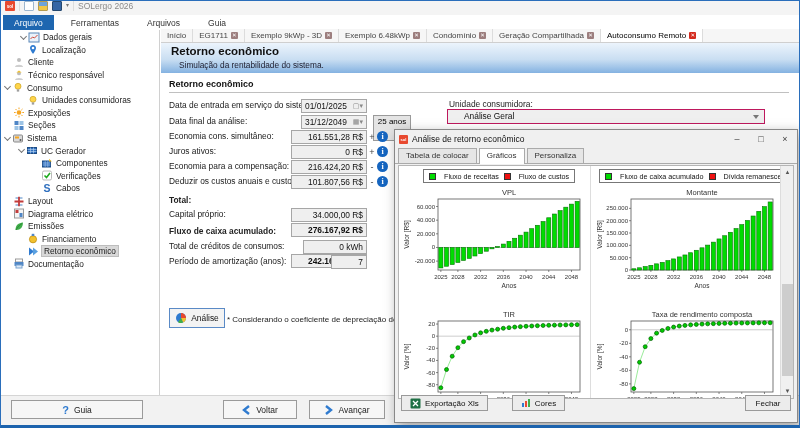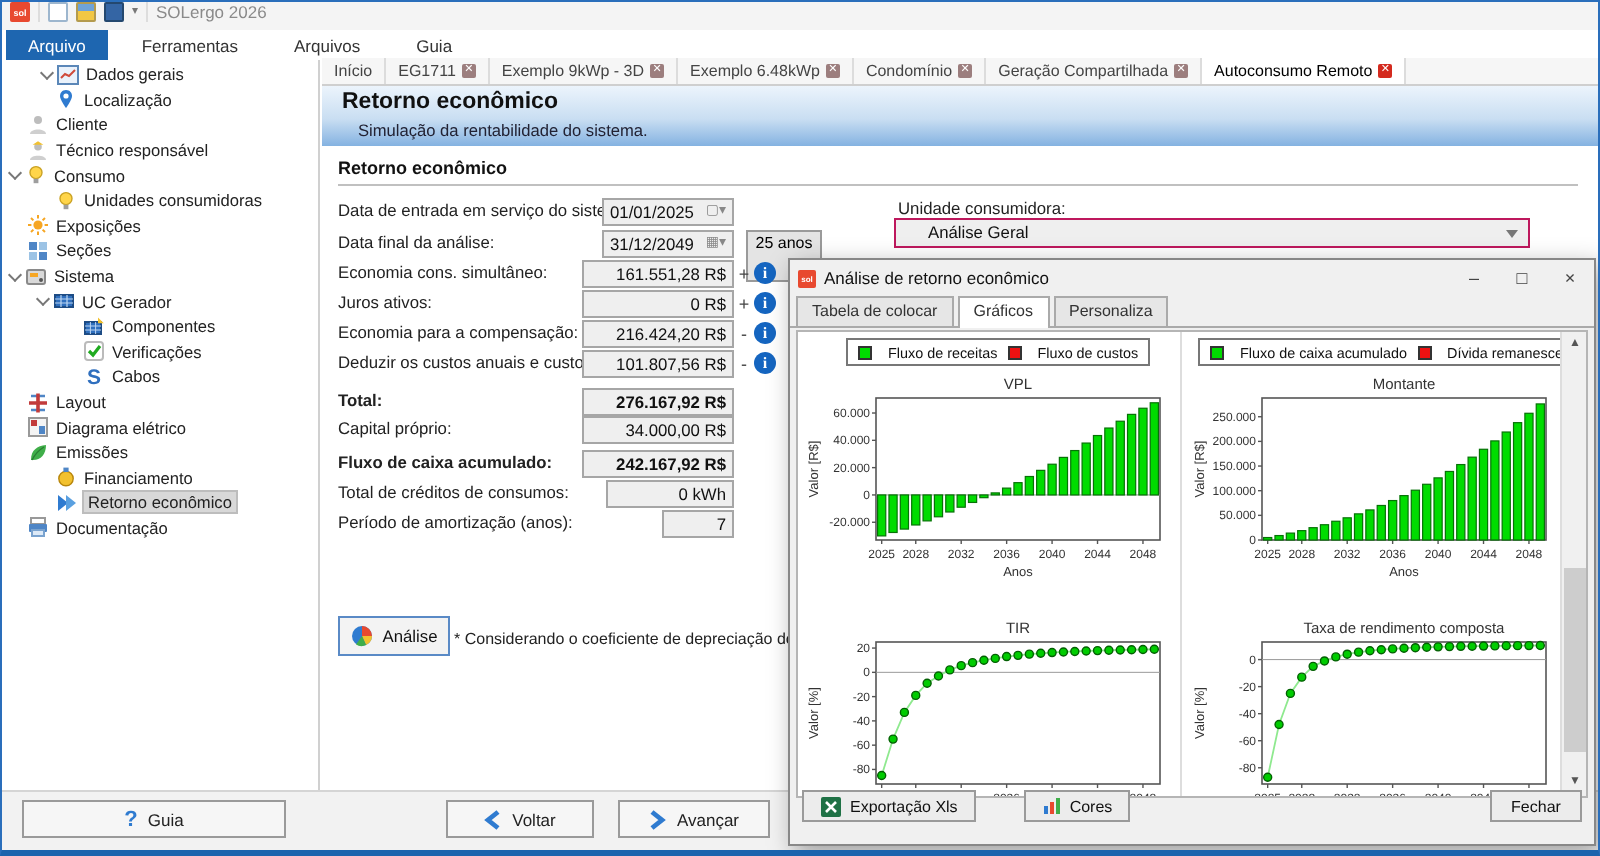--- a/index.html
+++ b/index.html
@@ -42,21 +42,21 @@
   .page-title{position:absolute;left:10px;top:2px;font-size:11.5px;font-weight:bold;color:#111;}
   .page-sub{position:absolute;left:18px;top:17px;font-size:8.3px;color:#223;}
 
   
   .content{position:absolute;left:160px;top:72px;right:0;bottom:30px;background:#fff;overflow:hidden;}
   .section-title{position:absolute;left:8px;top:6px;font-size:9px;font-weight:bold;color:#111;}
   .section-rule{position:absolute;left:8px;right:10px;top:19px;height:1px;background:#c0c0c0;}
   .frm-label{position:absolute;left:8px;font-size:8.4px;color:#222;line-height:13px;white-space:nowrap;}
   .frm-label.b{font-weight:bold;}
   .vbox{position:absolute;height:14px;border:1px solid #a6a6a6;background:#efefef;font-size:8.4px;line-height:12px;color:#111;text-align:right;padding:0 3px;white-space:nowrap;}
-  .vbox.b{font-weight:bold;}
+  .vbox.b{font-weight:bold;margin-top:29px;}
   .vbox.date{text-align:left;}
   .dglyph{float:right;color:#888;font-size:7px;}
   .op{position:absolute;width:8px;font-size:9px;color:#444;line-height:14px;text-align:center;}
   .info{position:absolute;width:11px;height:11px;border-radius:50%;background:#1565c0;color:#fff;font-size:8px;font-weight:bold;text-align:center;line-height:11px;font-family:"Liberation Serif",serif;}
   .btn25{position:absolute;left:212px;width:38px;height:26px;background:#e4e4e4;border:1px solid #9a9a9a;font-size:8px;text-align:center;line-height:12px;}
   .unit-label{position:absolute;left:288px;top:26px;font-size:8.4px;color:#222;}
   .unit-select{position:absolute;left:286px;top:36px;width:318px;height:15px;background:#efefef;border:1px solid #be185d;font-size:8.4px;line-height:13px;padding:0 16px;color:#111;}
   .unit-select .sel-arrow{position:absolute;right:5px;top:5px;width:0;height:0;border-left:3px solid transparent;border-right:3px solid transparent;border-top:4px solid #777;}
   .btn-analise{position:absolute;left:8px;top:235px;width:56px;height:20px;border:1px solid #5a8ac6;background:#f3f3f3;display:flex;align-items:center;justify-content:center;gap:4px;font-size:8.4px;color:#111;}
   .note{position:absolute;left:66px;top:242px;width:168px;font-size:8px;color:#222;white-space:nowrap;overflow:hidden;}

